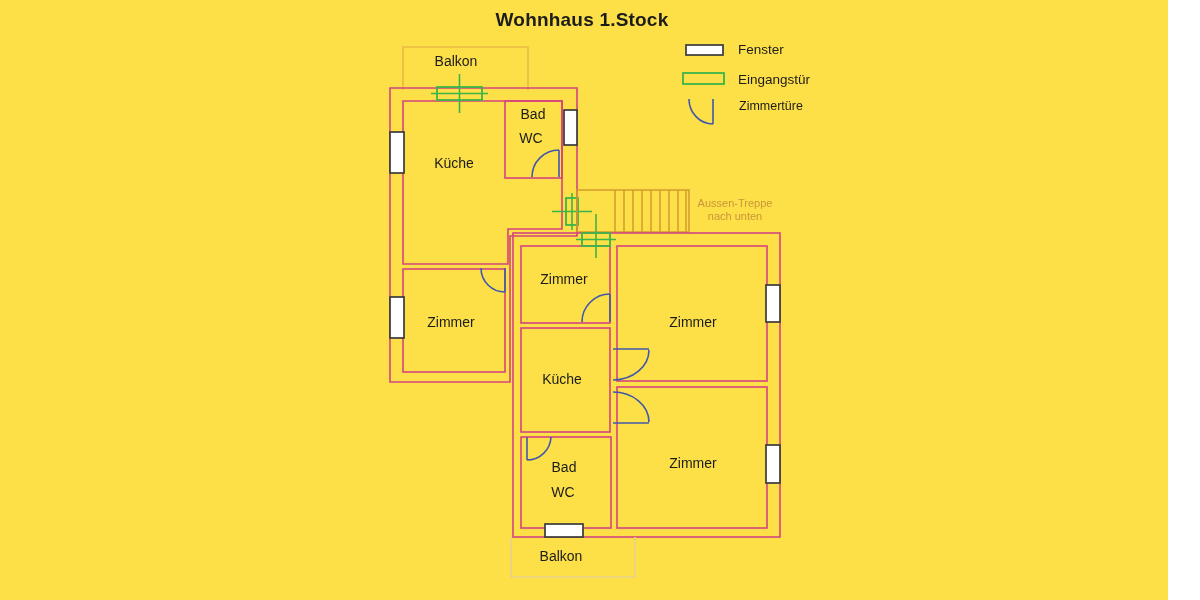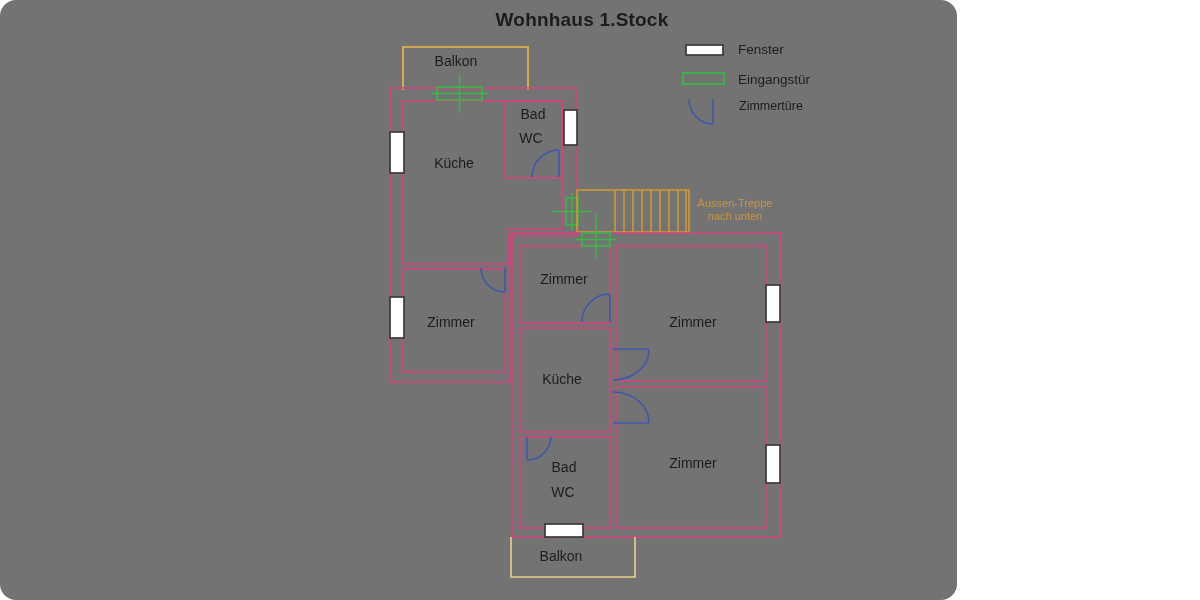--- a/index.html
+++ b/index.html
@@ -1,17 +1,17 @@
 <!DOCTYPE html>
 <html style="--wall: #d4447f; --window: #3a3a3a; --entrance: #3bb54a; --door: #3f58ac; --stairs: #d49a2e; --stairs-text: #c9953a; --balcony-top: #eaba45; --balcony-bottom: #e9d08c; --text: #1c1c1c;"><head>
 <meta charset="utf-8">
 <style>
   html,body{margin:0;padding:0;background:#ffffff;}
-  .stage{position:relative;width:957px;height:600px;background:#737373;overflow:hidden;
-         font-family:"Liberation Sans", sans-serif;border-radius:16px;}
+  .stage{position:relative;width:1168px;height:600px;background:#fde047;overflow:hidden;
+         font-family:"Liberation Sans", sans-serif;}
   svg{display:block;}
 
   .wall{fill:none;stroke:var(--wall);stroke-width:1.6;}
   .window{fill:#ffffff;stroke:var(--window);stroke-width:1.7;}
   .entrance{fill:none;stroke:var(--entrance);stroke-width:1.8;}
   .entrance-line{fill:none;stroke:var(--entrance);stroke-width:1.6;}
   .door{fill:none;stroke:var(--door);stroke-width:1.6;}
   .stairs{fill:none;stroke:var(--stairs);stroke-width:1.5;}
   .balcony-top{fill:none;stroke:var(--balcony-top);stroke-width:1.6;}
   .balcony-bottom{fill:none;stroke:var(--balcony-bottom);stroke-width:1.6;}

